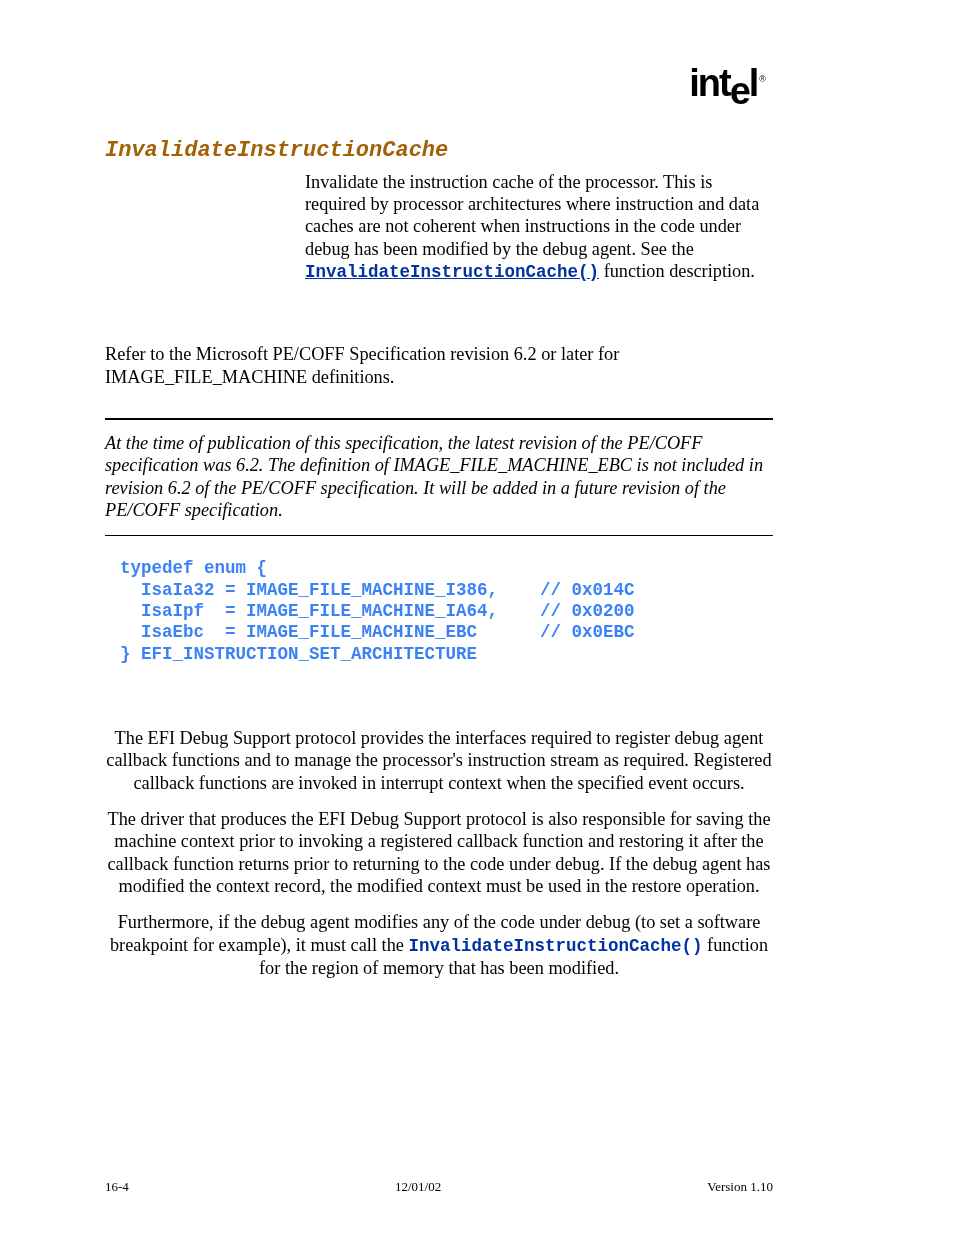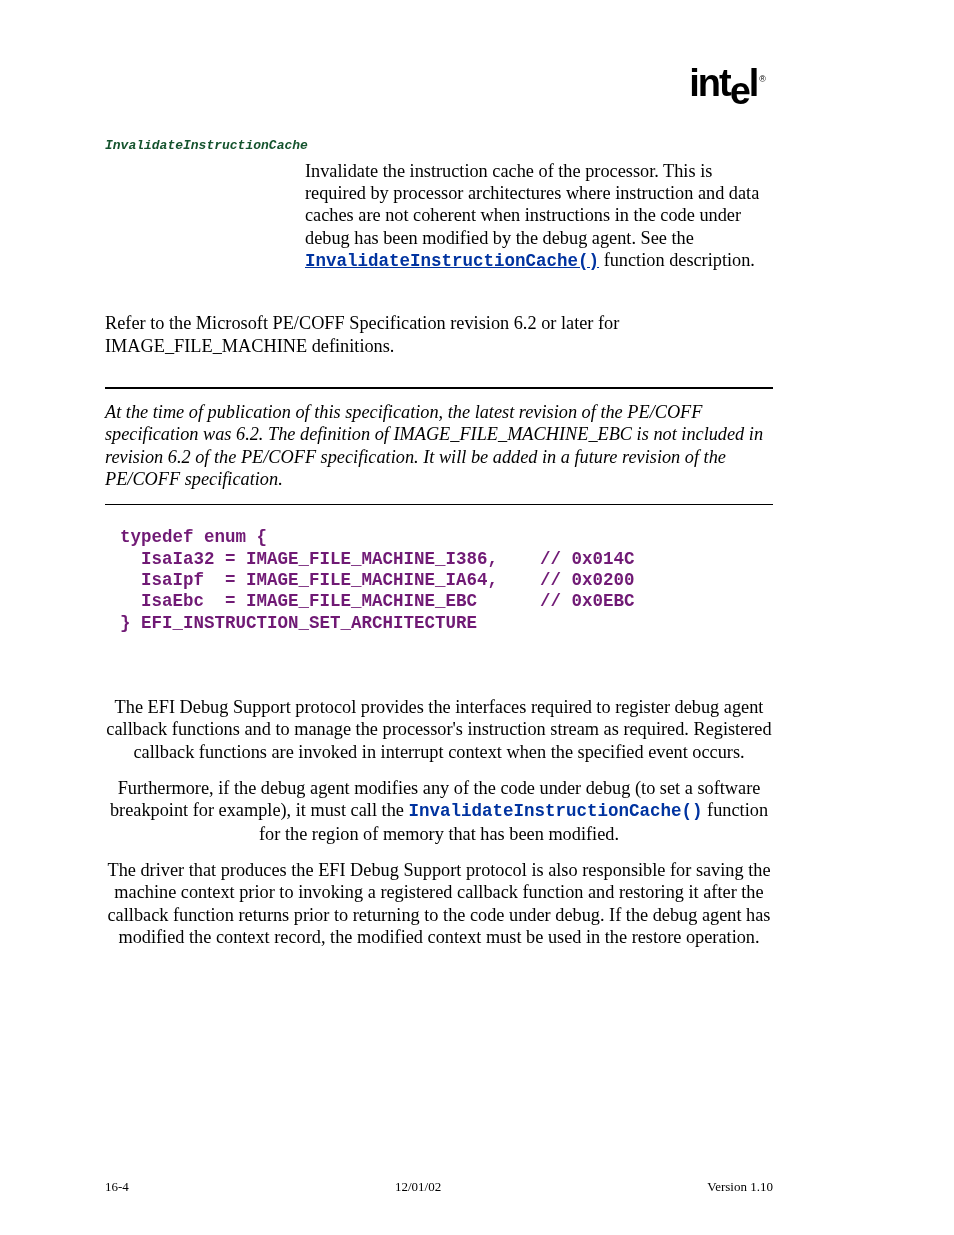--- a/index.html
+++ b/index.html
@@ -38,22 +38,22 @@
   }
   .content {
     margin-top: 78px;
     font-size: 18.3px;
     line-height: 1.22;
   }
   .term-label {
     font-family: "Courier New", Courier, monospace;
     font-weight: 700;
     font-style: italic;
-    color: #14532d;
-    font-size: 13px;
+    color: #a16207;
+    font-size: 22px;
     margin-bottom: 10px;
   }
   .term-def {
     margin-left: 200px;
     margin-top: -4px;
   }
   .link {
     font-family: "Courier New", Courier, monospace;
     font-weight: 700;
     color: #0033a0;
@@ -61,39 +61,39 @@
     text-decoration-color: #0033a0;
     font-size: 17.5px;
   }
   .monoblue {
     font-family: "Courier New", Courier, monospace;
     font-weight: 700;
     color: #0033a0;
     font-size: 17.5px;
   }
   .para {
-    margin-top: 40px;
+    margin-top: 60px;
   }
   .hr-heavy {
     border: none;
     border-top: 2.5px solid #000;
     margin: 30px 0 12px 0;
   }
   .hr-light {
     border: none;
     border-top: 1.2px solid #000;
     margin: 14px 0 22px 0;
   }
   .note {
     font-style: italic;
   }
   .code {
     font-family: "Courier New", Courier, monospace;
     font-weight: 700;
-    color: #701a75;
+    color: #3b82f6;
     font-size: 17.5px;
     white-space: pre;
     margin-left: 15px;
     line-height: 1.22;
   }
   .desc {
     margin-top: 62px;
   }
   .desc p {
     margin: 14px 0;
@@ -134,24 +134,24 @@
     <hr class="hr-light">
 
     <div class="code">typedef enum {
   IsaIa32 = IMAGE_FILE_MACHINE_I386,    // 0x014C
   IsaIpf  = IMAGE_FILE_MACHINE_IA64,    // 0x0200
   IsaEbc  = IMAGE_FILE_MACHINE_EBC      // 0x0EBC
 } EFI_INSTRUCTION_SET_ARCHITECTURE</div>
 
     <div class="desc">
       <p>The EFI Debug Support protocol provides the interfaces required to register debug agent callback functions and to manage the processor's instruction stream as required.  Registered callback functions are invoked in interrupt context when the specified event occurs.</p>
+      <p>The driver that produces the EFI Debug Support protocol is also responsible for saving the machine context prior to invoking a registered callback function and restoring it after the callback function returns prior to returning to the code under debug.  If the debug agent has modified the context record, the modified context must be used in the restore operation.</p>
       <p>
         <span>Furthermore, if the debug agent modifies any of the code under debug (to set a software breakpoint for example), it must call the </span><span class="monoblue">InvalidateInstructionCache()</span><span> function for the region of memory that has been modified.</span>
       </p>
-      <p>The driver that produces the EFI Debug Support protocol is also responsible for saving the machine context prior to invoking a registered callback function and restoring it after the callback function returns prior to returning to the code under debug.  If the debug agent has modified the context record, the modified context must be used in the restore operation.</p>
     </div>
 
   </div>
 
   <div class="footer">
     <span>16-4</span>
     <span>12/01/02</span>
     <span>Version 1.10</span>
   </div>
 

